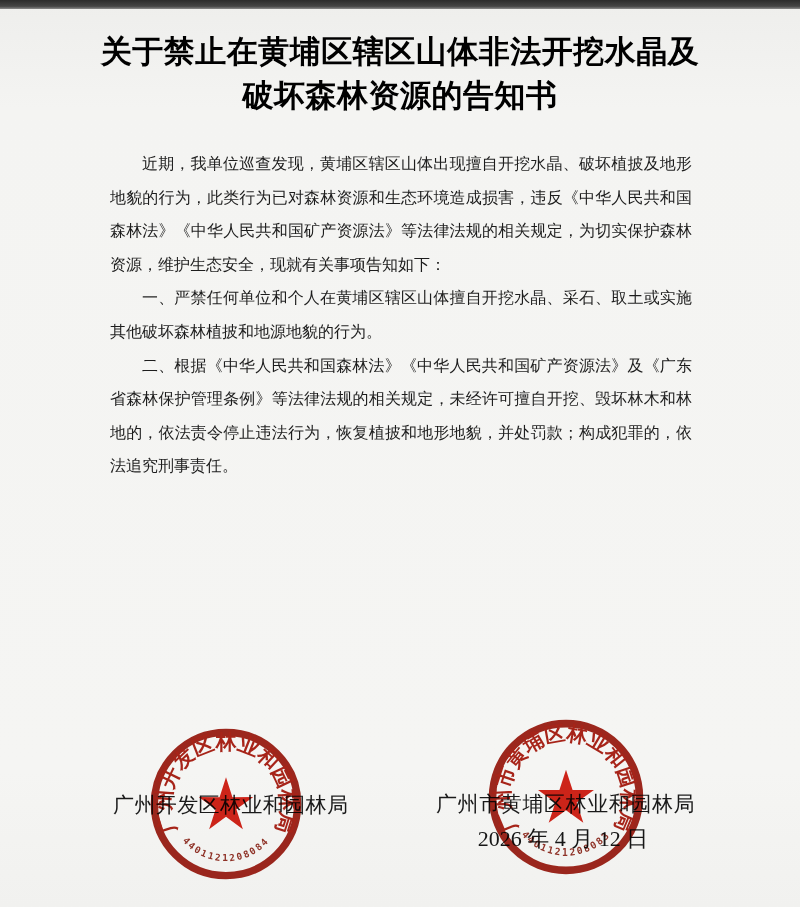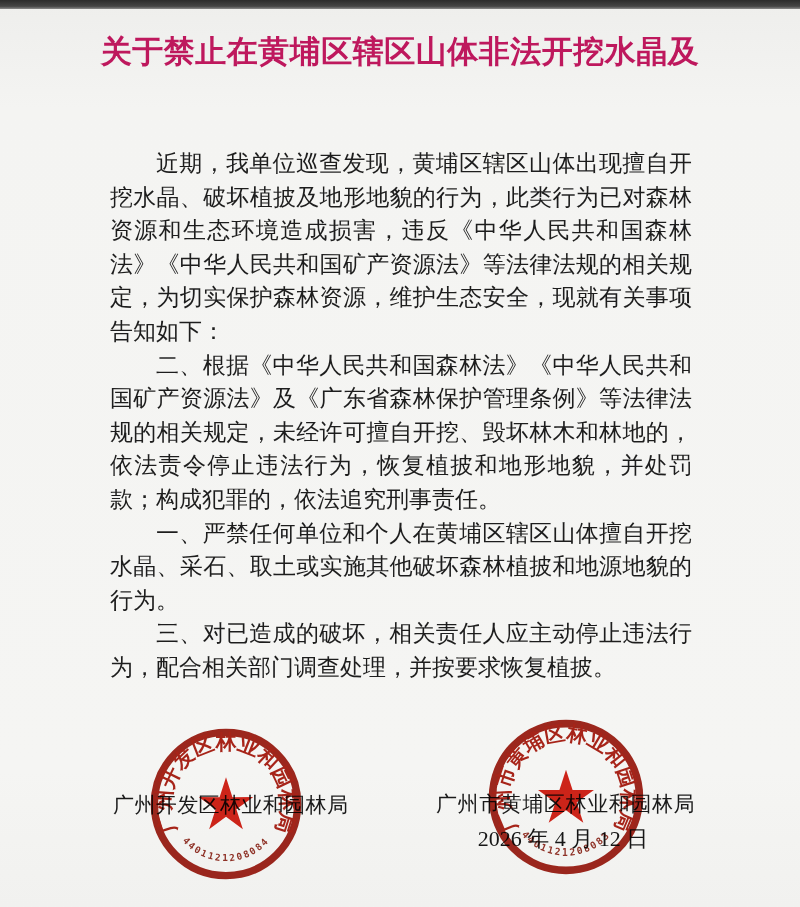--- a/index.html
+++ b/index.html
@@ -11,27 +11,27 @@
     overflow: hidden;
     color: #222;
   }
   .topbar {
     position: absolute; left: 0; top: 0; width: 800px; height: 9px;
     background: linear-gradient(to bottom, #2b2b2b 0%, #454545 70%, #8a8a8a 100%);
   }
   .title {
     position: absolute; left: 0; top: 30px; width: 800px;
     text-align: center;
-    font-size: 31px; font-weight: bold; color: #be185d;
+    font-size: 31px; font-weight: bold; color: #000000;
     line-height: 44px;
     letter-spacing: 0.5px;
   }
   .content {
     position: absolute; left: 110px; top: 147px; width: 582px;
-    font-size: 23px; line-height: 33.6px;
+    font-size: 16px; line-height: 33.6px;
     text-align: justify;
     color: #1d1d1d;
   }
   .content p { margin: 0; text-indent: 2em; }
   .sig-org {
     position: absolute;
     font-size: 21px; color: #1a1a1a; letter-spacing: 0.4px;
     white-space: nowrap;
   }
   .sig-org-left  { left: 113px; top: 791px; }
@@ -62,27 +62,27 @@
     font-family: "DejaVu Sans Mono", monospace;
   }
 </style>
 </head>
 <body>
 
 <div class="topbar"></div>
 
 <div class="title">
   <div>关于禁止在黄埔区辖区山体非法开挖水晶及</div>
+  <div>破坏森林资源的告知书</div>
 </div>
 
 <div class="content">
   <p>近期，我单位巡查发现，黄埔区辖区山体出现擅自开挖水晶、破坏植披及地形地貌的行为，此类行为已对森林资源和生态环境造成损害，违反《中华人民共和国森林法》《中华人民共和国矿产资源法》等法律法规的相关规定，为切实保护森林资源，维护生态安全，现就有关事项告知如下：</p>
+  <p>一、严禁任何单位和个人在黄埔区辖区山体擅自开挖水晶、采石、取土或实施其他破坏森林植披和地源地貌的行为。</p>
   <p>二、根据《中华人民共和国森林法》《中华人民共和国矿产资源法》及《广东省森林保护管理条例》等法律法规的相关规定，未经许可擅自开挖、毁坏林木和林地的，依法责令停止违法行为，恢复植披和地形地貌，并处罚款；构成犯罪的，依法追究刑事责任。</p>
-  <p>一、严禁任何单位和个人在黄埔区辖区山体擅自开挖水晶、采石、取土或实施其他破坏森林植披和地源地貌的行为。</p>
-  <p>三、对已造成的破坏，相关责任人应主动停止违法行为，配合相关部门调查处理，并按要求恢复植披。</p>
 </div>
 
 <div class="sig-org sig-org-left">广州开发区林业和园林局</div>
 
 <div class="sig-org sig-org-right">广州市黄埔区林业和园林局</div>
 
 <div class="sig-date">2026 年 4 月 12 日</div>
 
 <div class="seal seal-left">
   <svg width="158" height="160" viewBox="0 0 160 160">

